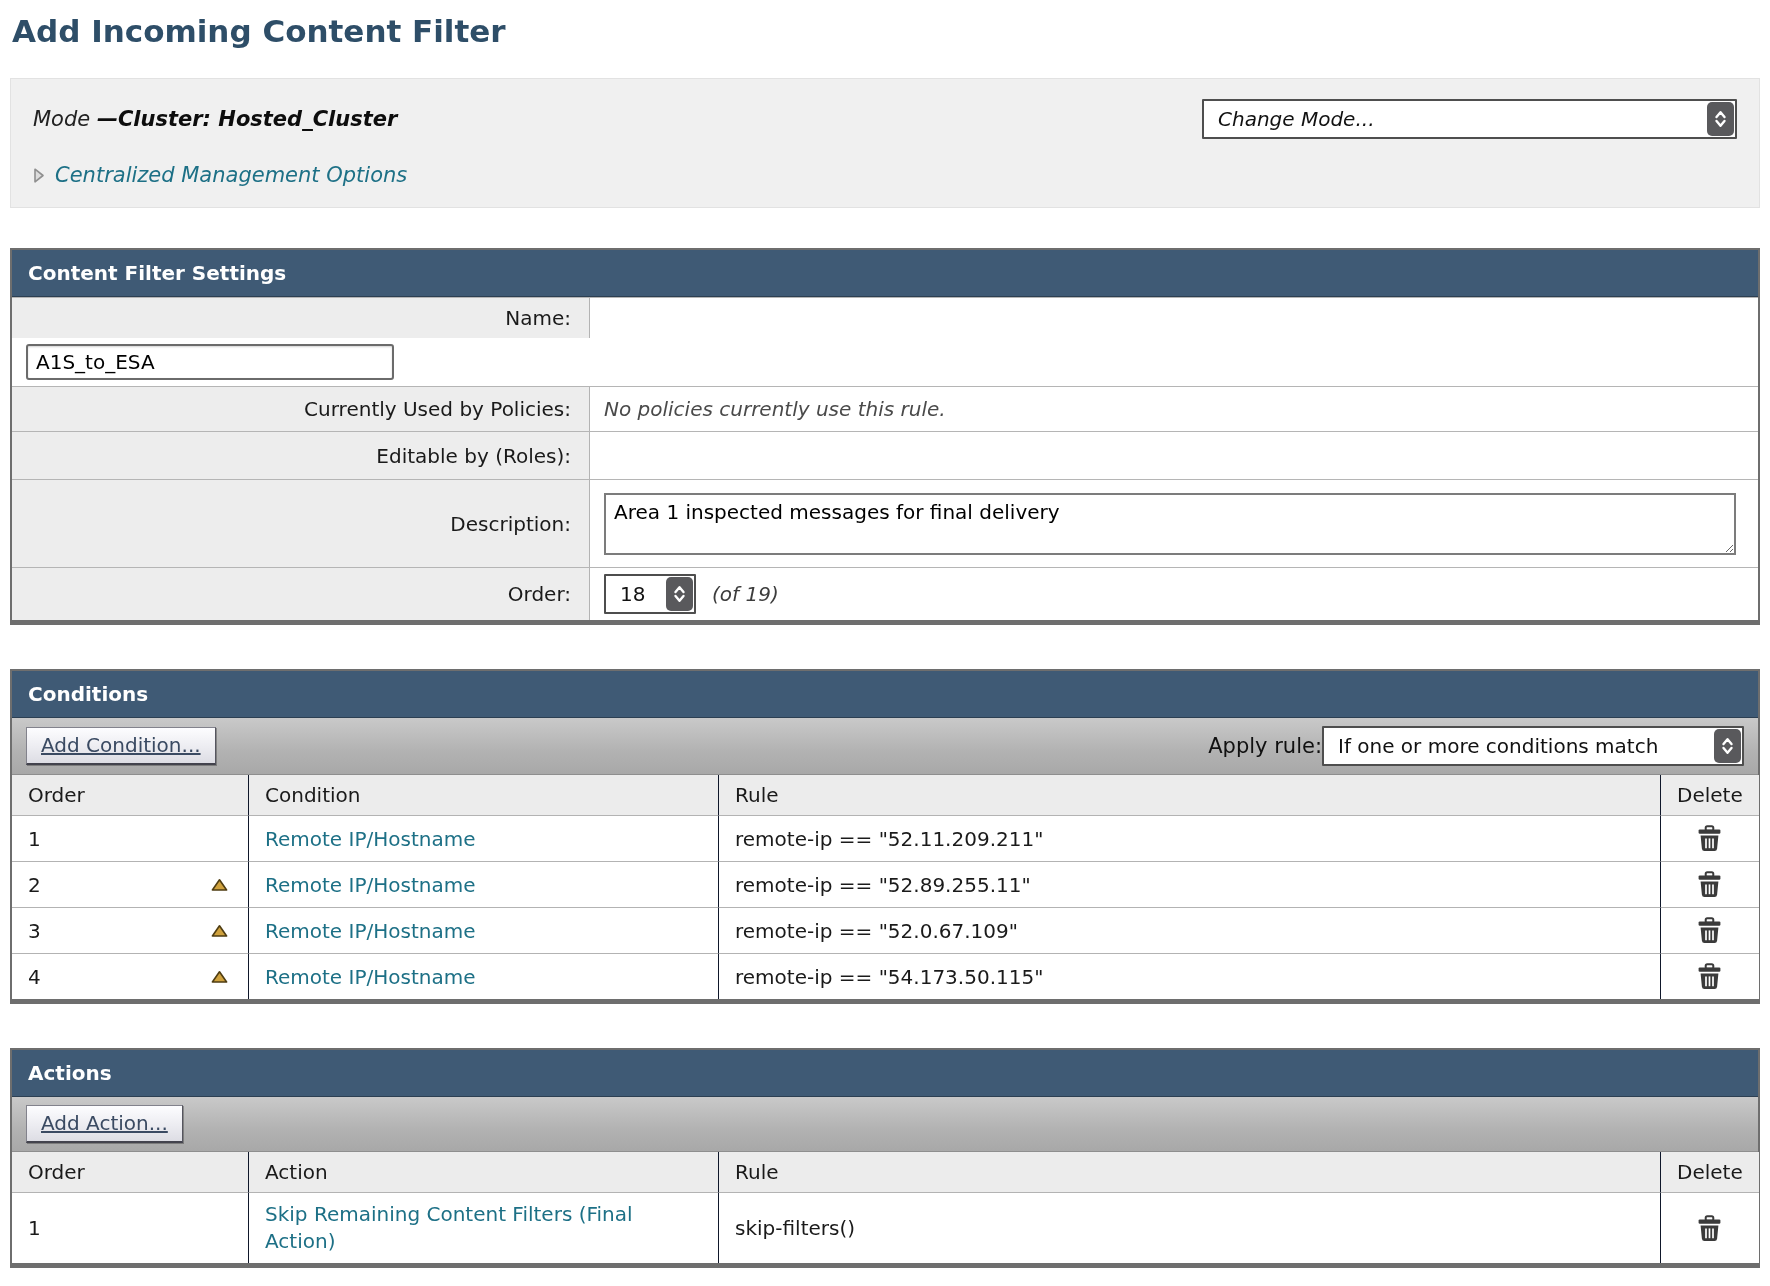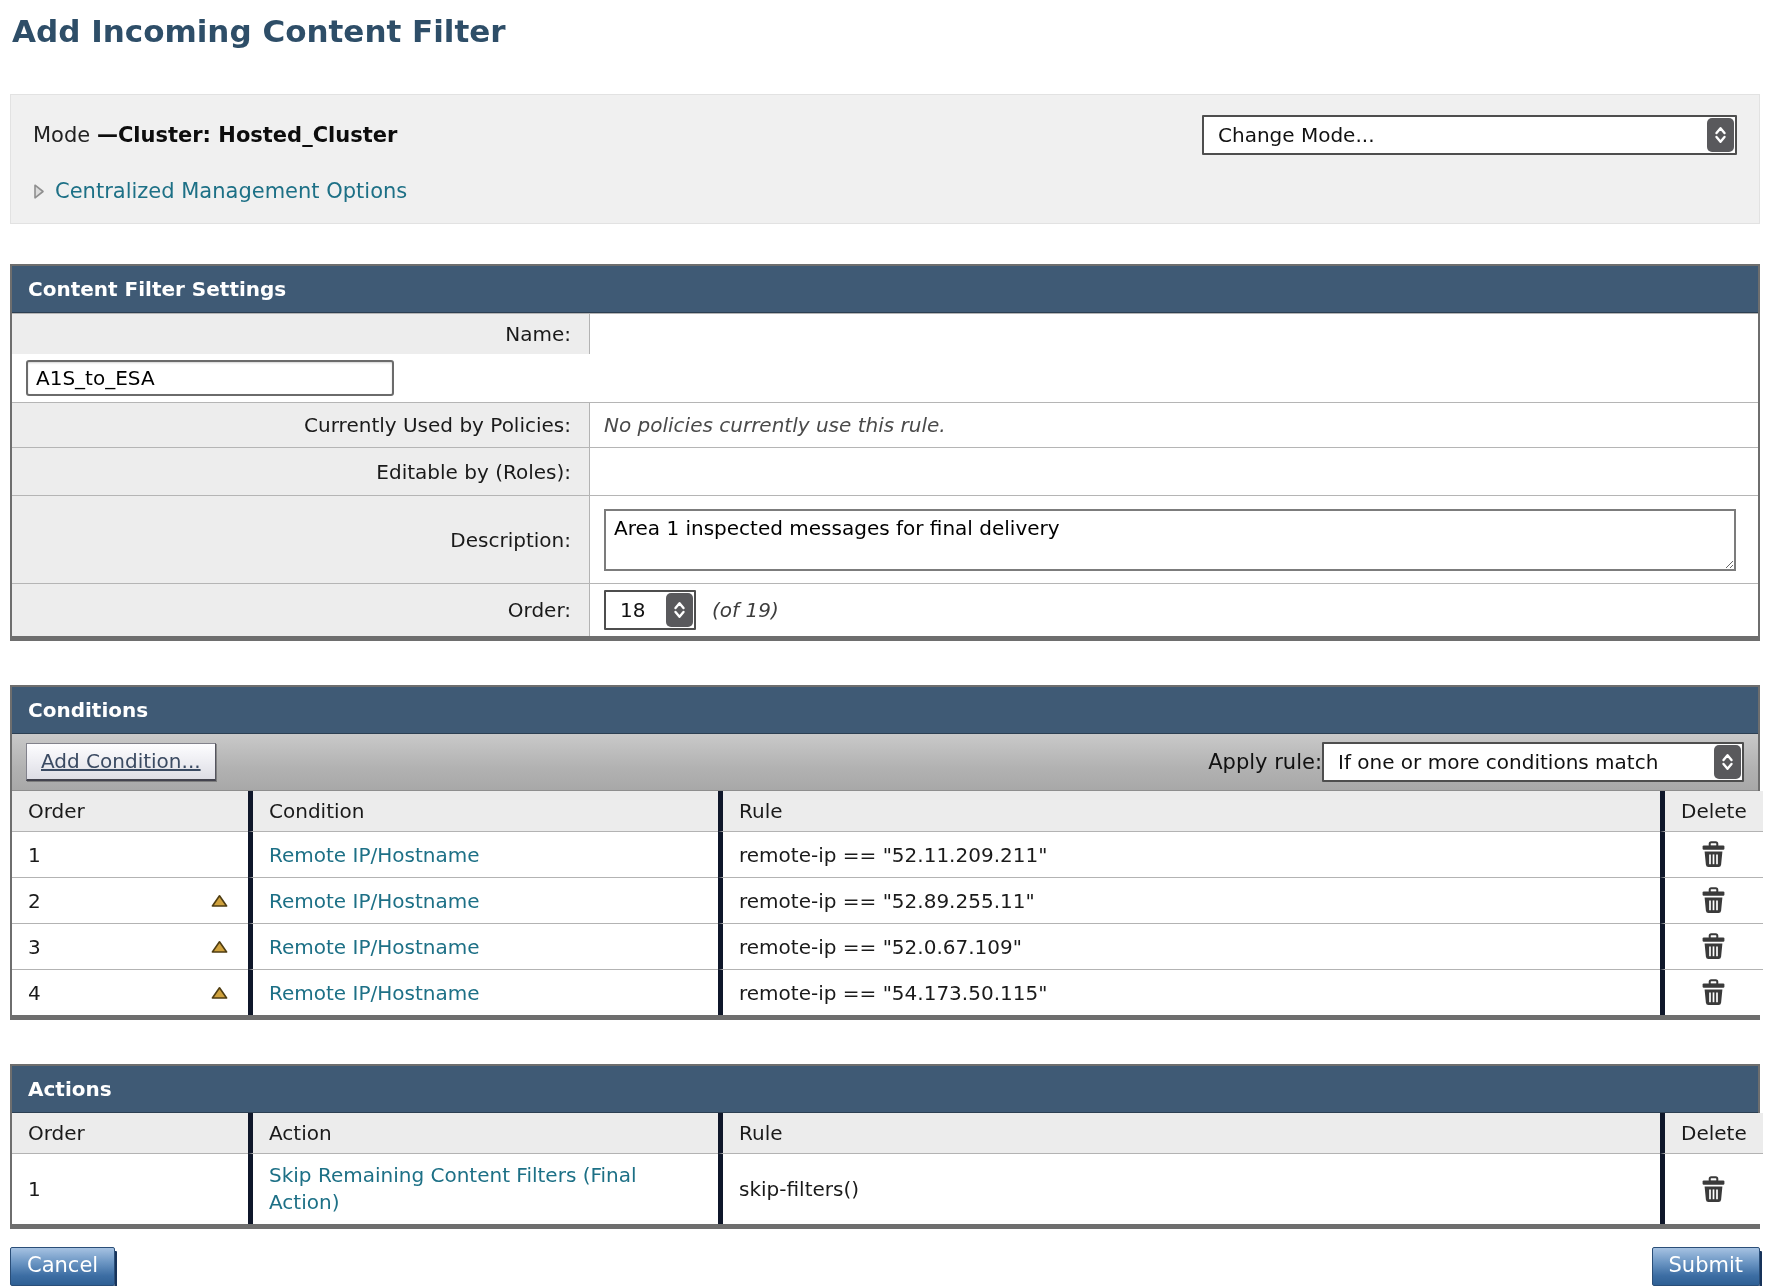--- a/index.html
+++ b/index.html
@@ -14,22 +14,23 @@
     font-family:"DejaVu Sans","Liberation Sans",sans-serif;color:#1a1a1a;
   }
   .page{padding:10px;width:1770px;}
 
   h1.page-title{
     margin:2px 0 0 2px;font-size:31px;line-height:38px;font-weight:bold;color:var(--title);
   }
 
   
   .mode-box{
-    margin-top:44px;background:#f0f0f0;border:1px solid #e2e2e2;
+    margin-top:28px;background:#f0f0f0;border:1px solid #e2e2e2;
     padding:20px 22px 20px 22px;
+    font-style:italic;
   }
   .mode-row{display:flex;align-items:center;justify-content:space-between;}
   .mode-text{font-size:21px;color:#222;}
   .mode-text b{color:#0d0d0d;}
   .mgmt-row{margin-top:24px;display:flex;align-items:center;gap:10px;}
   .mgmt-row a{font-size:21px;color:var(--link);text-decoration:none;cursor:pointer;}
   .disclosure{display:inline-flex;align-items:center;}
 
   
   .sel{
@@ -98,21 +99,21 @@
 
   
   .tbl{display:grid;grid-template-columns:236px 470px 942px 1fr;}
   .tbl .th{
     background:#ececec;font-size:20px;padding:8px 16px;display:flex;align-items:center;
   }
   .tbl .td{
     background:#fff;font-size:20px;padding:8px 16px;display:flex;align-items:center;
     border-top:1px solid #b3b3b3;min-height:46px;
   }
-  .tbl .vline{border-left:5px solid #0f172a;}
+  .tbl .vline{border-left:1px solid #0f172a;}
   .tbl .center{justify-content:center;}
   .order-cell{justify-content:flex-start;}
   .moveup-btn{
     margin-left:auto;margin-right:4px;background:none;border:none;padding:0;cursor:pointer;
     display:inline-flex;align-items:center;
   }
   .trash-btn{background:none;border:none;padding:0;cursor:pointer;display:inline-flex;align-items:center;}
   .action-cell{line-height:1.35;align-items:center;}
   .r-action{min-height:76px;}
 
@@ -325,20 +326,23 @@
     <line x1="16" y1="13.4" x2="16" y2="23.2" stroke="#ffffff" stroke-width="1.7"></line>
   </svg>
 </button>
         </div>
     </div>
   </div>
 
   <div class="panel">
     <div class="panel-header">Actions</div>
 
+    <div class="toolbar">
+      <button class="gray-btn">Add Action...</button>
+    </div>
 
     <div class="tbl">
       <div class="th">Order</div>
       <div class="th vline">Action</div>
       <div class="th vline">Rule</div>
       <div class="th vline center">Delete</div>
 
       <div class="td r-action">
           <span>1</span>
         </div>

